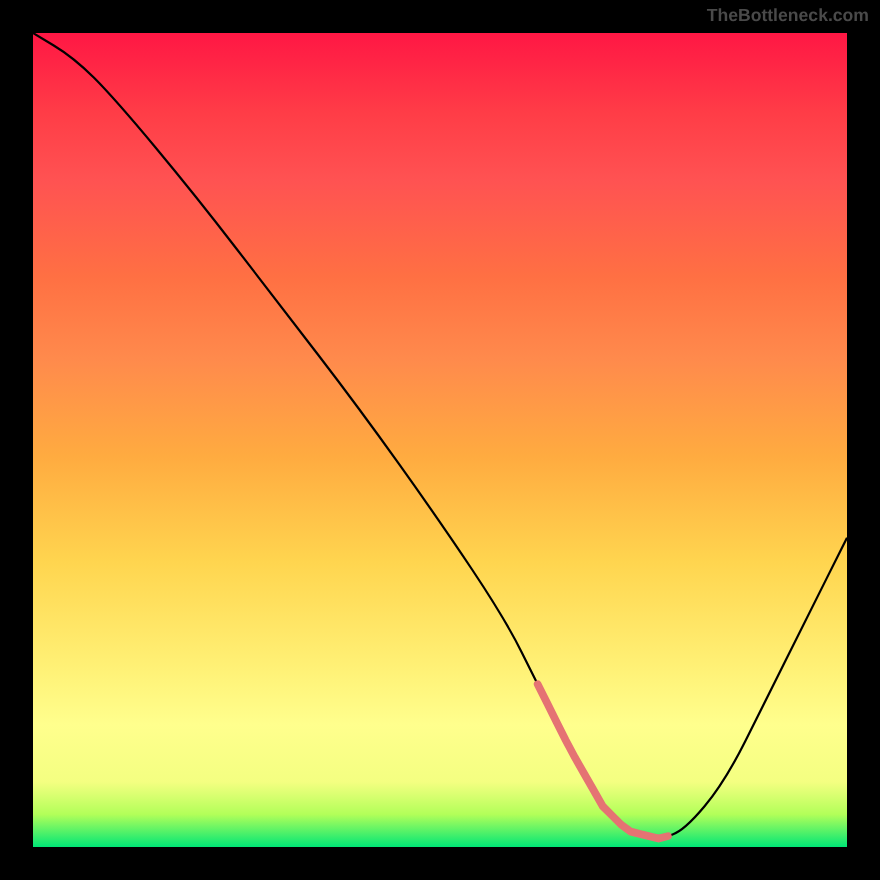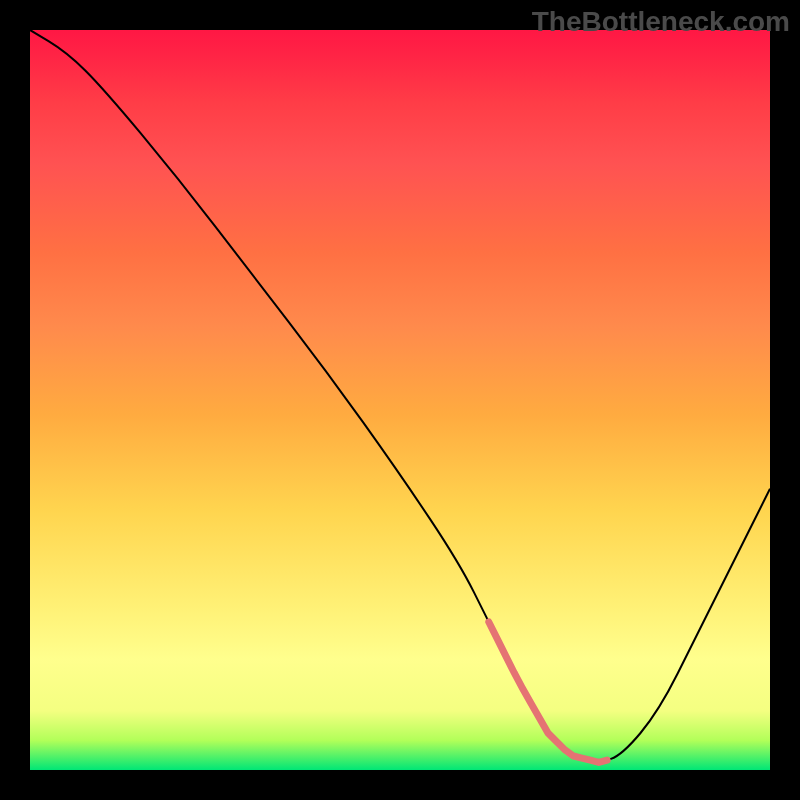--- a/index.html
+++ b/index.html
@@ -9,21 +9,21 @@
     background: #000;
     position: relative;
     font-family: Arial, sans-serif;
     overflow: hidden;
   }
   .watermark {
     position: absolute;
     top: 6px;
     right: 10px;
     color: #4a4a4a;
-    font-size: 28px;
+    font-size: 16px;
     font-weight: bold;
     z-index: 10;
   }
   .chart-area {
     position: absolute;
     left: 30px;
     top: 30px;
     width: 740px;
     height: 740px;
   }

